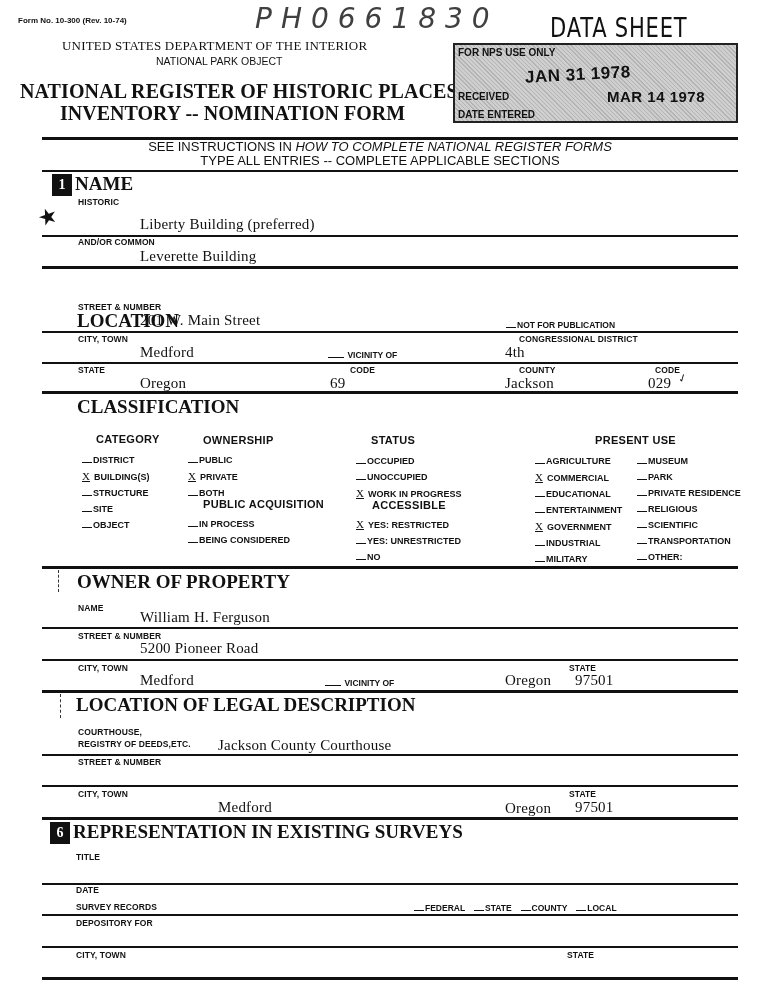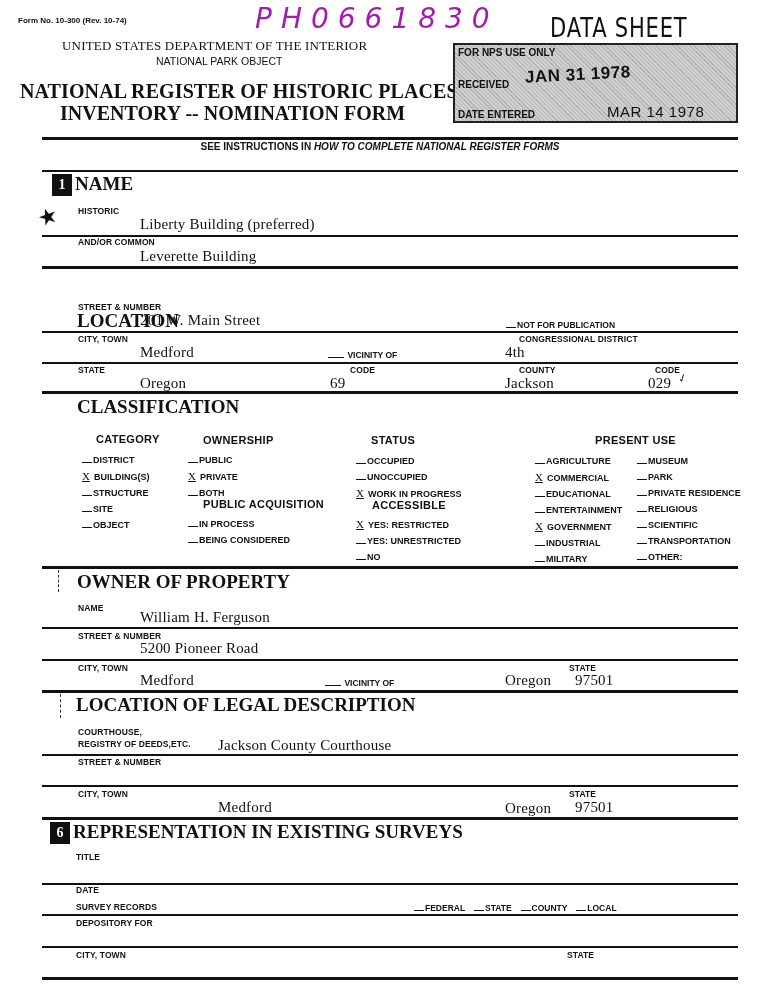--- a/index.html
+++ b/index.html
@@ -27,41 +27,42 @@
 </style>
 </head>
 <body>
 
 <div class="abs" style="left:18px;top:16px;font-size:8px;font-weight:bold;">Form No. 10-300 (Rev. 10-74)</div>
 <div class="abs serif" style="left:62px;top:38px;font-size:13px;letter-spacing:0.2px;">UNITED STATES DEPARTMENT OF THE INTERIOR</div>
 <div class="abs" style="left:156px;top:55px;font-size:10.5px;">NATIONAL PARK OBJECT</div>
 <div class="abs serifb" style="left:20px;top:80px;font-size:20px;letter-spacing:0.1px;">NATIONAL REGISTER OF HISTORIC PLACES</div>
 <div class="abs serifb" style="left:60px;top:102px;font-size:20px;">INVENTORY -- NOMINATION FORM</div>
 
-<div class="abs hand" style="left:255px;top:2px;font-size:28px;letter-spacing:9px;color:#a21caf;">PH0661830</div>
+<div class="abs hand" style="left:255px;top:2px;font-size:28px;letter-spacing:9px;color:#404040;">PH0661830</div>
 <div class="abs" style="left:550px;top:12px;font-size:27px;font-family:'DejaVu Sans',sans-serif;transform:scaleX(0.78);transform-origin:left;letter-spacing:1px;">DATA SHEET</div>
 
 <div class="stamp">
   <div class="abs" style="left:3px;top:2px;font-size:10px;font-weight:bold;">FOR NPS USE ONLY</div>
-  <div class="abs" style="left:3px;top:34px;font-size:10px;font-weight:bold;">RECEIVED</div>
+  <div class="abs" style="left:3px;top:46px;font-size:10px;font-weight:bold;">RECEIVED</div>
   <div class="abs" style="left:70px;top:20px;font-size:17px;font-weight:bold;transform:rotate(-3deg);letter-spacing:0.5px;">JAN 31 1978</div>
   <div class="abs" style="left:3px;top:64px;font-size:10px;font-weight:bold;">DATE ENTERED</div>
-  <div class="abs" style="left:152px;top:58px;font-size:15px;font-weight:normal;letter-spacing:0.5px;">MAR 14 1978</div>
+  <div class="abs" style="left:152px;top:43px;font-size:15px;font-weight:bold;letter-spacing:0.5px;">MAR 14 1978</div>
 </div>
 
 <div class="rule thick" style="top:137px;"></div>
 
-<div class="abs" style="left:0;width:760px;top:140px;text-align:center;font-size:10px;font-weight:bold;line-height:14px;">
+<div class="abs" style="left:0;width:760px;top:140px;text-align:center;font-size:13px;font-weight:normal;line-height:14px;">
   <div><span>SEE INSTRUCTIONS IN </span><i>HOW TO COMPLETE NATIONAL REGISTER FORMS</i></div>
+  <div>TYPE ALL ENTRIES -- COMPLETE APPLICABLE SECTIONS</div>
 </div>
 <div class="rule" style="top:170px;"></div>
 
 <div class="abs sec-title" style="left:52px;top:173px;"><span class="secnum">1</span><span>NAME</span></div>
 <div class="abs" style="left:38px;top:204px;font-size:22px;color:#111;transform:rotate(-20deg);">★</div>
-<div class="abs lbl" style="left:78px;top:206px;">HISTORIC</div>
+<div class="abs lbl" style="left:78px;top:197px;">HISTORIC</div>
 <div class="abs mono" style="left:140px;top:216px;">Liberty Building (preferred)</div>
 <div class="rule" style="top:235px;"></div>
 <div class="abs lbl" style="left:78px;top:237px;">AND/OR COMMON</div>
 <div class="abs mono" style="left:140px;top:248px;">Leverette Building</div>
 <div class="rule thick" style="top:266px;"></div>
 
 <div class="abs sec-title" style="left:77px;top:276px;margin-top:34px;">LOCATION</div>
 <div class="abs lbl" style="left:78px;top:302px;">STREET &amp; NUMBER</div>
 <div class="abs mono" style="left:140px;top:312px;">201 W. Main Street</div>
 <div class="abs cb" style="left:506px;top:320px;font-size:8.5px;"><span class="blank"></span><span>NOT FOR PUBLICATION</span></div>

